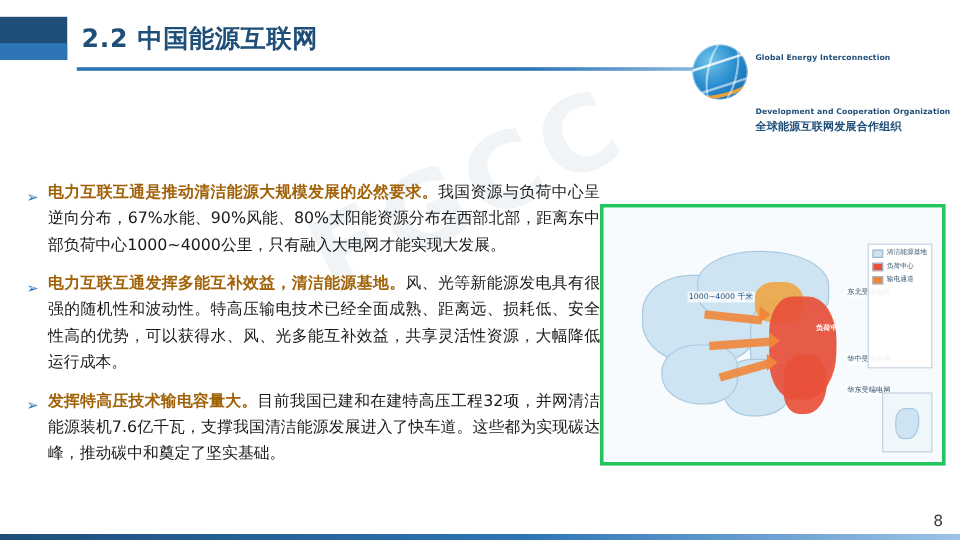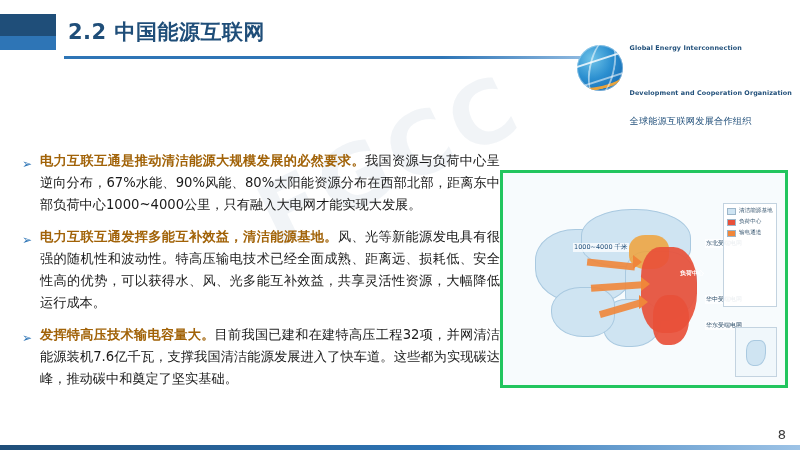--- a/index.html
+++ b/index.html
@@ -74,22 +74,22 @@
     width: 52px; height: 22px;
     border-radius: 50%;
     border-bottom: 3px solid #e8a33d;
     transform: rotate(-14deg);
   }
   .logo-text-en {
     font-size: 6.4px; color: #1f4e79; font-weight: bold;
     line-height: 8.6px; letter-spacing: .1px; margin-top: 36px;
   }
   .logo-text-cn {
-    font-size: 9.2px; color: #1f4e79; font-weight: normal;
-    margin-top: 18px; letter-spacing: .2px;
+    font-size: 9.2px; color: #1f4e79; font-weight: bold;
+    margin-top: 2px; letter-spacing: .2px;
   }
   
   .lead {
     position: absolute; left: 36px; top: 72px;
     width: 734px;
     font-size: 15.5px; font-weight: bold; color: #1f4e79;
     line-height: 25px; text-indent: 30px;
     letter-spacing: .2px;
   }
   

